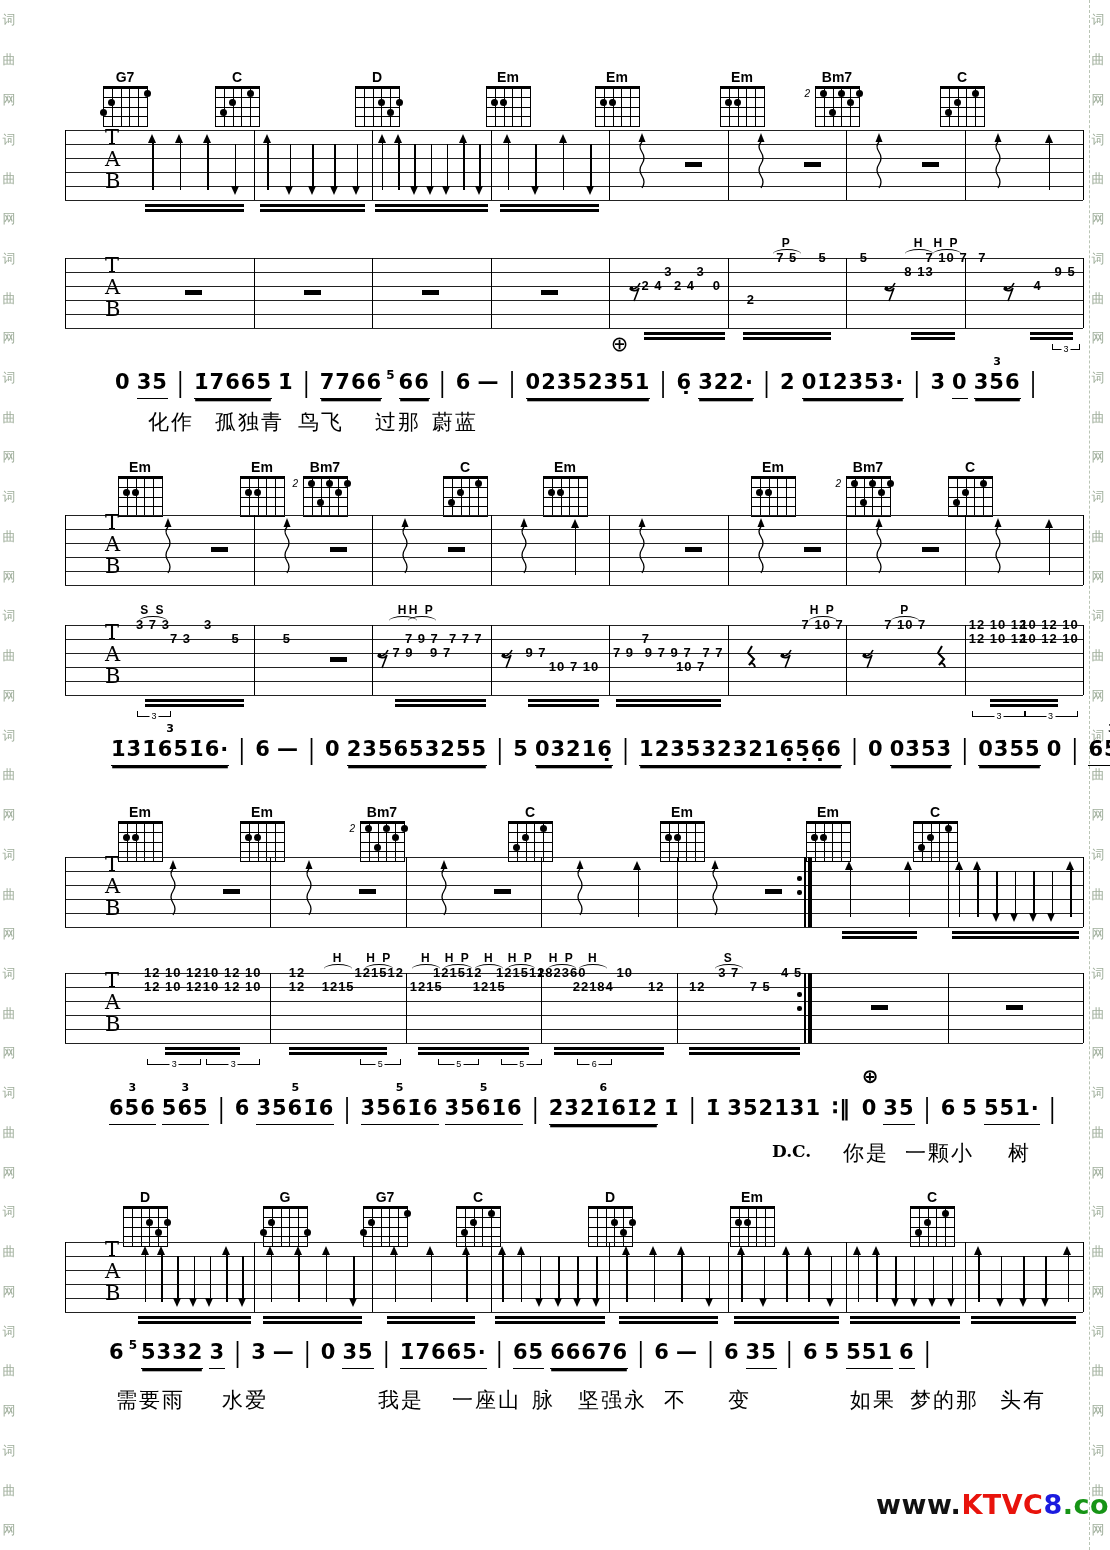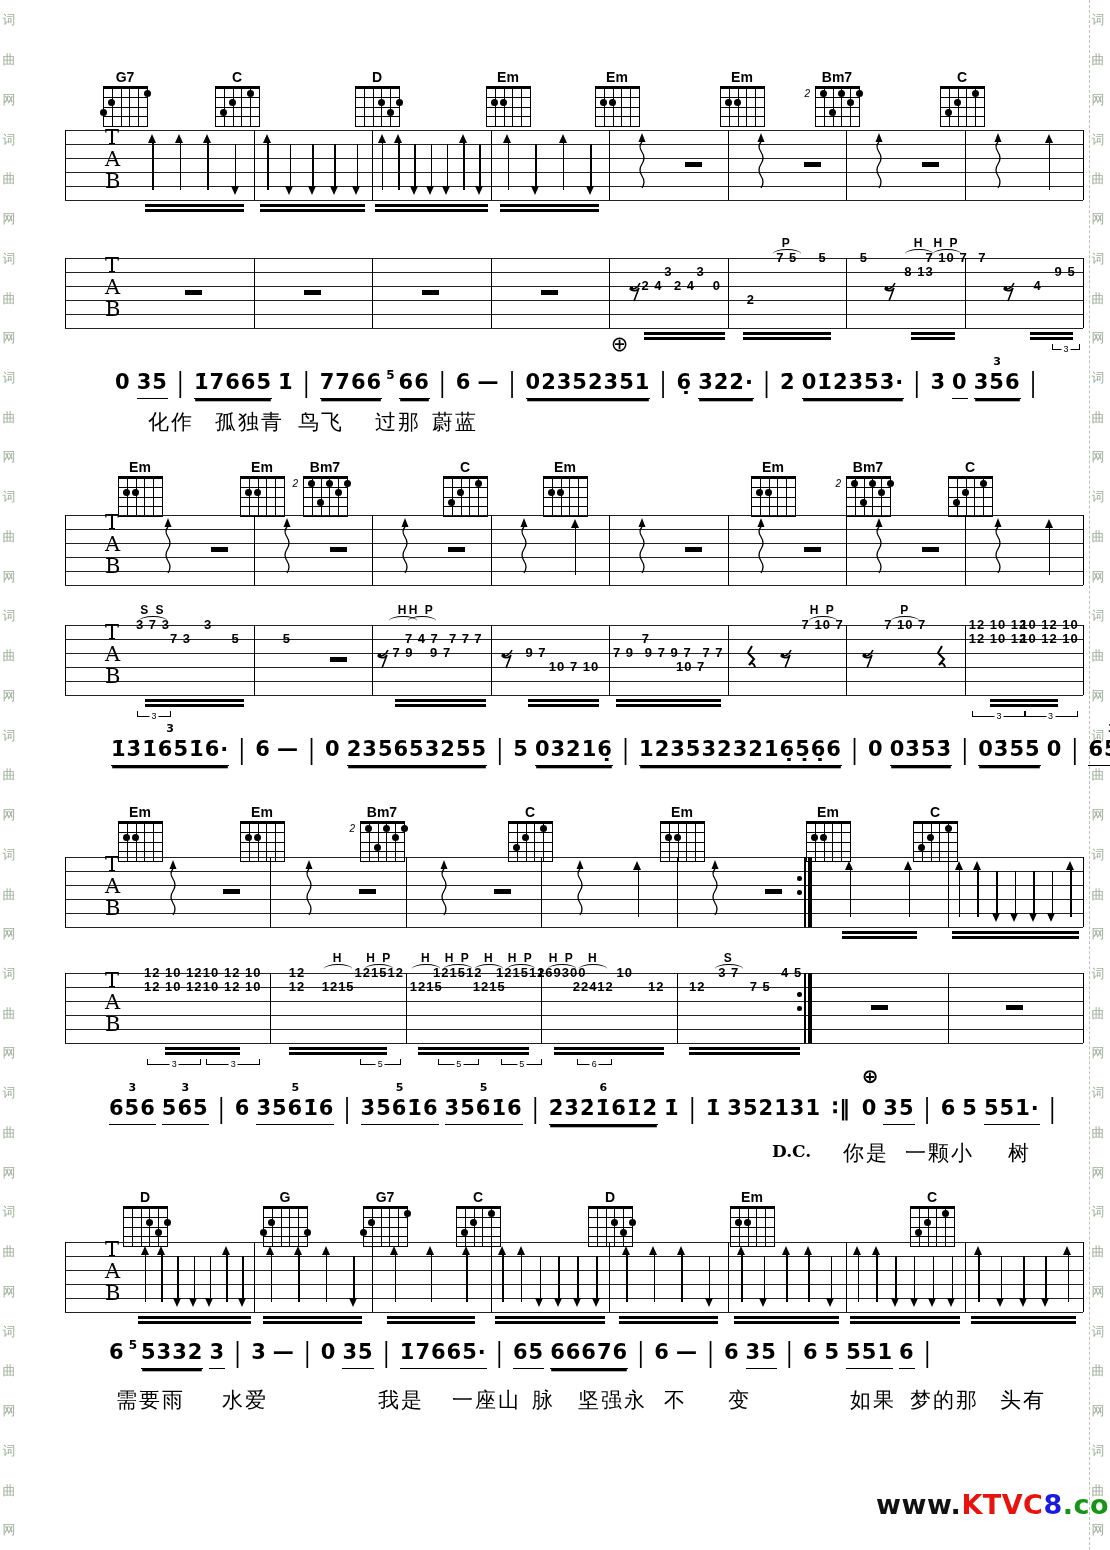--- a/index.html
+++ b/index.html
@@ -538,21 +538,21 @@
         <div class="num" style="left: 221.989px; top: 7px;">5</div>
         <div class="dashrest" style="left: 264.511px;"></div>
         <div class="barline" style="left: 307px;"></div>
         <div class="svgit" style="left: 312.226px; top: 24px;"><svg width="14" height="20" viewBox="0 0 14 20">
             <path d="M11 1 C9 6 4 8 1 7 C4 10 8 9 10 6 L5 19" fill="none" stroke="#000" stroke-width="1.6"></path>
             <circle cx="2.5" cy="6.5" r="2" fill="#000"></circle>
           </svg></div>
         <div class="num" style="left: 338.036px; top: 21px;">7 9</div>
         <div class="tech" style="left: 338.036px; top: -22px;">H</div>
         <div class="arc" style="left: 324.036px; top: -9px;"></div>
-        <div class="num" style="left: 356.845px; top: 7px;">7 4 7</div>
+        <div class="num" style="left: 356.845px; top: 7px;">7 9 7</div>
         <div class="tech" style="left: 356.845px; top: -22px;">H P</div>
         <div class="arc" style="left: 342.845px; top: -9px;"></div>
         <div class="num" style="left: 375.655px; top: 21px;">9 7</div>
         <div class="num" style="left: 394.464px; top: 7px;">7 7</div>
         <div class="num" style="left: 413.274px; top: 7px;">7</div>
         <div class="beam" style="left: 330.036px; width: 91.2381px; top: 74px;"></div>
         <div class="beam" style="left: 330.036px; width: 91.2381px; top: 79px;"></div>
         <div class="barline" style="left: 425.5px;"></div>
         <div class="svgit" style="left: 436.413px; top: 24px;"><svg width="14" height="20" viewBox="0 0 14 20">
             <path d="M11 1 C9 6 4 8 1 7 C4 10 8 9 10 6 L5 19" fill="none" stroke="#000" stroke-width="1.6"></path>
@@ -788,24 +788,24 @@
         <div class="arc" style="left: 410.319px; top: -9px;"></div>
         <div class="num" style="left: 455.814px; top: -7px;">121512</div>
         <div class="tech" style="left: 455.814px; top: -22px;">H P</div>
         <div class="arc" style="left: 441.814px; top: -9px;"></div>
         <div class="tup" style="left: 436.314px; width: 39px; top: 86px;">
           <div class="tupn">5</div>
         </div>
         <div class="beam" style="left: 353.329px; width: 110.485px; top: 74px;"></div>
         <div class="beam" style="left: 353.329px; width: 110.485px; top: 79px;"></div>
         <div class="barline" style="left: 476.286px;"></div>
-        <div class="num" style="left: 496.757px; top: -7px;">169300</div>
+        <div class="num" style="left: 496.757px; top: -7px;">182360</div>
         <div class="tech" style="left: 496.757px; top: -22px;">H P</div>
         <div class="arc" style="left: 482.757px; top: -9px;"></div>
-        <div class="num" style="left: 528.252px; top: 7px;">22412</div>
+        <div class="num" style="left: 528.252px; top: 7px;">22184</div>
         <div class="tech" style="left: 528.252px; top: -22px;">H</div>
         <div class="arc" style="left: 514.252px; top: -9px;"></div>
         <div class="tup" style="left: 512.002px; width: 32.5px; top: 86px;">
           <div class="tupn">6</div>
         </div>
         <div class="num" style="left: 559.748px; top: -7px;">10</div>
         <div class="num" style="left: 591.243px; top: 7px;">12</div>
         <div class="beam" style="left: 488.757px; width: 110.485px; top: 74px;"></div>
         <div class="beam" style="left: 488.757px; width: 110.485px; top: 79px;"></div>
         <div class="barline" style="left: 611.714px;"></div>

